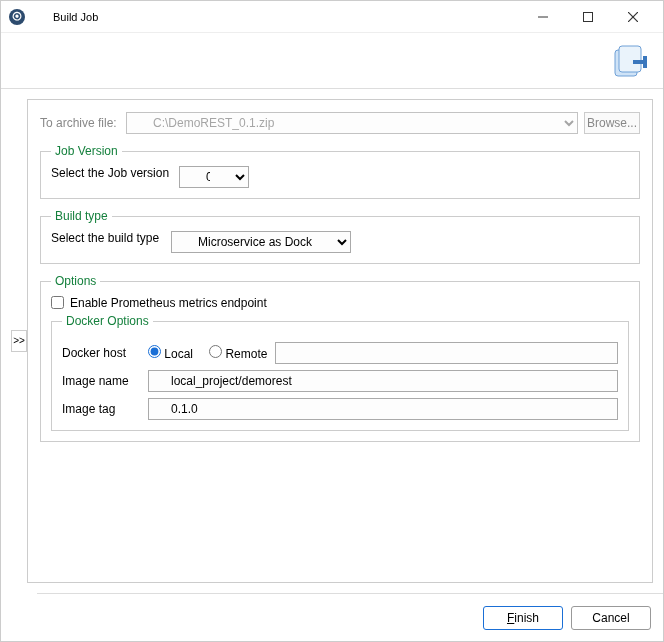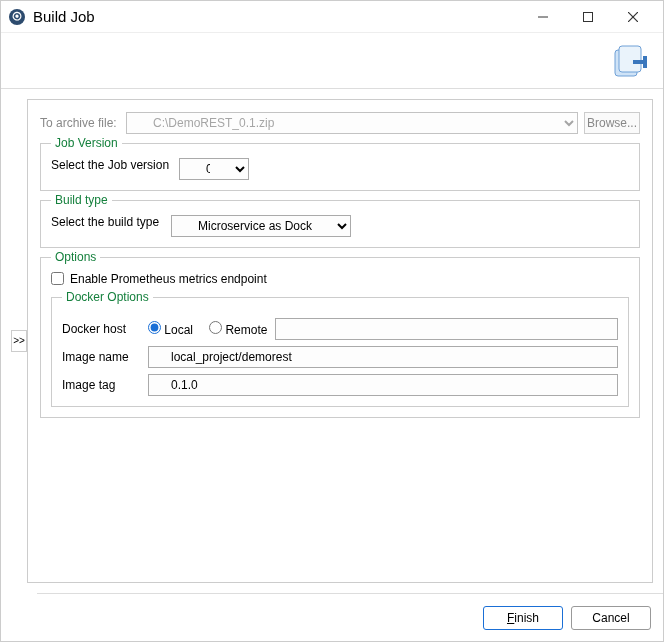--- a/index.html
+++ b/index.html
@@ -1,29 +1,29 @@
 <!DOCTYPE html>
 <html><head>
 <meta charset="utf-8">
 <style>
 * { box-sizing: border-box; margin: 0; padding: 0; font-family: "Segoe UI", Tahoma, sans-serif; font-size: 12px; }
 html, body { width: 664px; height: 642px; background: #fff; }
 .window { width: 664px; height: 642px; display: flex; flex-direction: column; border: 1px solid #ccc; background: #fff; }
 .titlebar { height: 32px; display: flex; align-items: center; padding: 0 8px 0 8px; border-bottom: 1px solid #eee; }
 .titlebar .icon { width: 16px; height: 16px; background: #2d4b6e; border-radius: 50%; display: flex; align-items: center; justify-content: center; margin-right: 8px; }
 .titlebar .icon span { color: #fff; font-size: 10px; font-weight: bold; }
-.titlebar .title { flex: 1; font-size: 15px; }
+.titlebar .title { flex: 1; font-size: 11px; margin-left: 20px; }
 .titlebar .ctrl { width: 45px; height: 30px; display: flex; align-items: center; justify-content: center; }
 .titlebar .ctrl svg { display: block; }
 .banner { height: 56px; border-bottom: 1px solid #ddd; display: flex; justify-content: flex-end; align-items: center; padding-right: 12px; background: #fff; }
 .banner svg { }
 .body { flex: 1; padding: 10px; display: flex; }
 .expander { width: 16px; display: flex; align-items: center; justify-content: center; }
 .expander button { width: 18px; height: 22px; border: 1px solid #ccc; background: #fff; font-size: 10px; line-height: 1; cursor: pointer; }
-.panel { flex: 1; border: 1px solid #ccc; padding: 12px 12px 12px 12px; display: flex; flex-direction: column; gap: 2px; }
+.panel { flex: 1; border: 1px solid #ccc; padding: 12px 12px 12px 12px; display: flex; flex-direction: column; gap: 10px; }
 .row { display: flex; align-items: center; gap: 6px; }
 .row label.lbl { color: #888; min-width: 80px; }
 select.combo, input.text { border: 1px solid #aaa; background: #fdfdfd; height: 22px; padding: 1px 22px; font-size: 12px; }
 select.combo { background-image: none; }
 .archive { flex: 1; }
 .browse { width: 56px; height: 22px; border: 1px solid #ccc; background: #fafafa; color: #888; }
 fieldset { border: 1px solid #ccc; padding: 8px 10px 10px 10px; }
 fieldset legend { padding: 0 4px; color: #15803d; }
 .fs-row { display: flex; align-items: flex-start; gap: 8px; }
 .fs-row label.field { min-width: 120px; }

